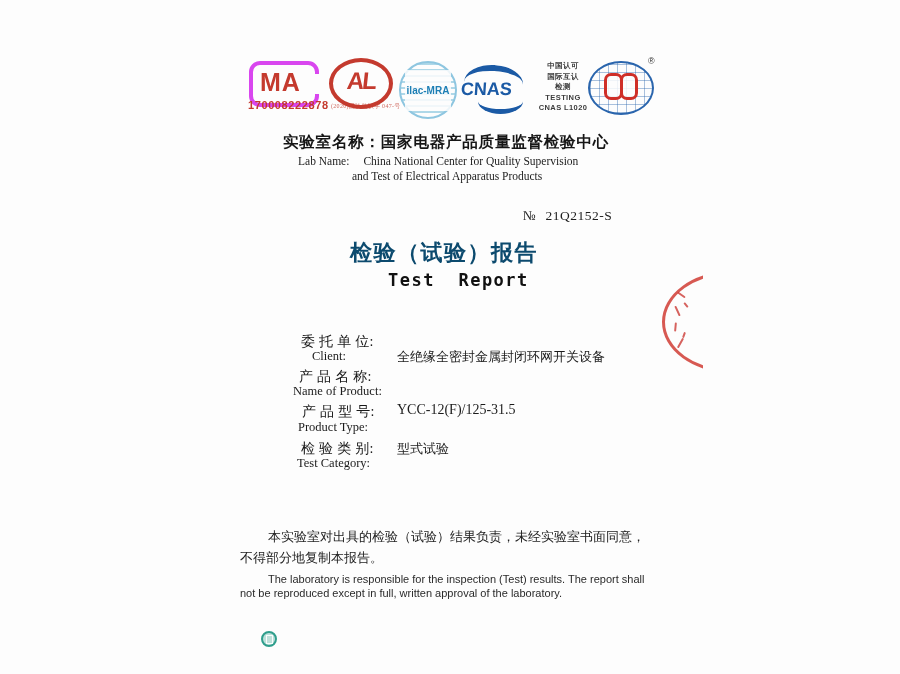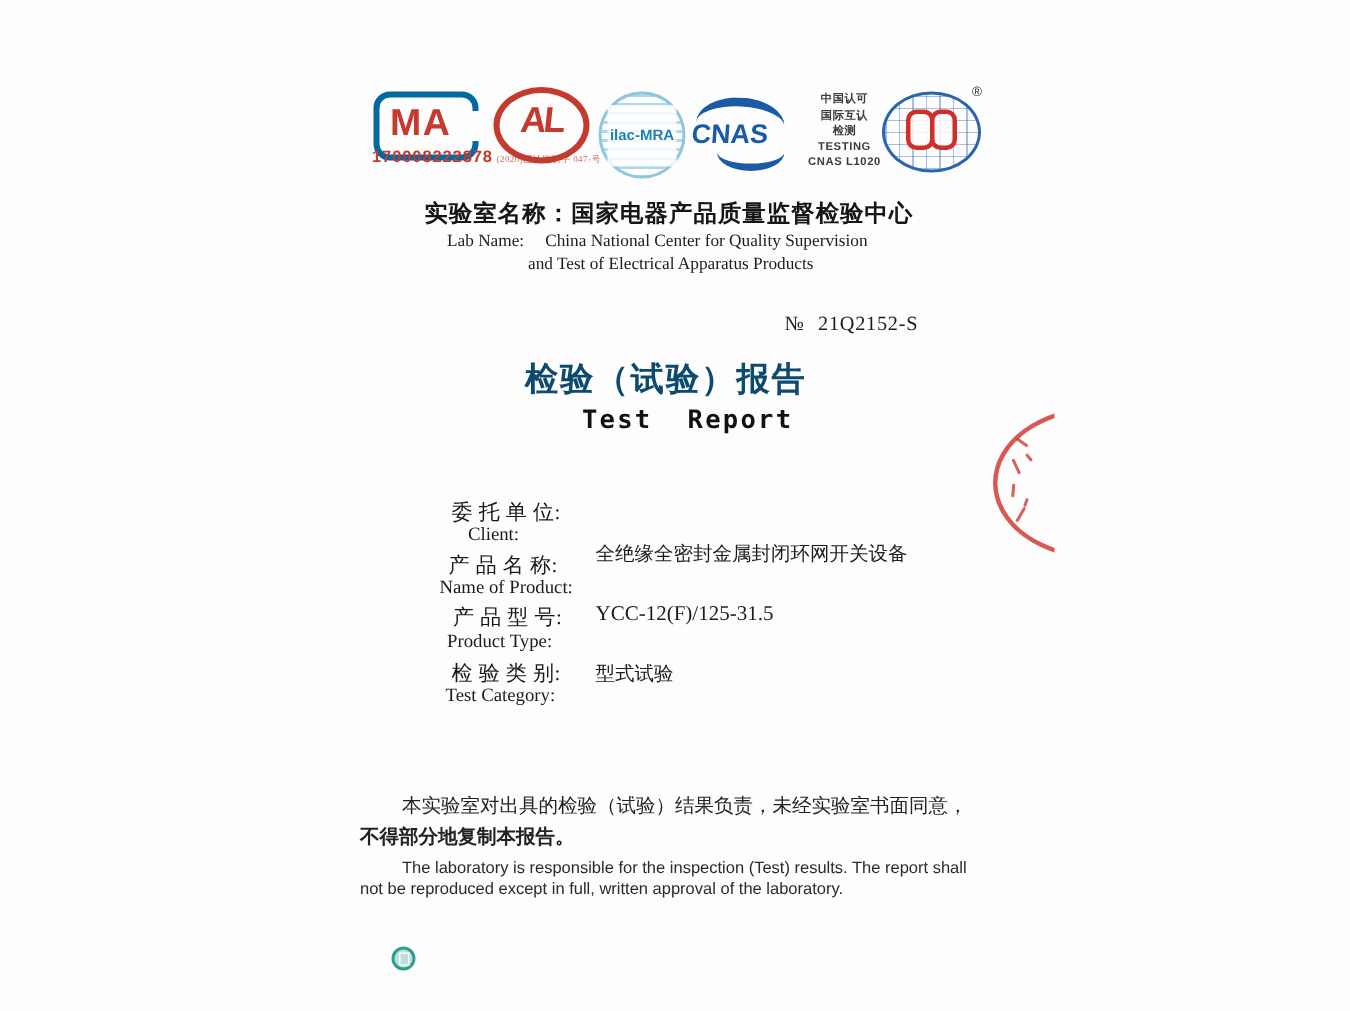--- a/index.html
+++ b/index.html
@@ -5,21 +5,21 @@
   html,body { margin:0; padding:0; background:#ffffff; }
   .canvas {
     position:relative; width:900px; height:674px;
     background:#fdfdfd; overflow:hidden;
     font-family:"Liberation Serif", serif; color:#1c1c1c;
   }
   .abs { position:absolute;text-align:center; }
 
   
   .cma-box { left:249px; top:61px; width:62px; height:38px;
-    border:4px solid #0369a1; border-radius:11px; }
+    border:4px solid #d946ef; border-radius:11px; }
   .cma-box .notch { position:absolute; right:-5px; top:9px; bottom:9px; width:7px; background:#fdfdfd; }
   .cma-letters { position:absolute; left:7px; top:3px; font-family:"Liberation Sans",sans-serif;
     font-weight:bold; font-size:25px; color:#c43a2e; letter-spacing:1px; }
   .cma-number { left:248px; top:99px; font-family:"Liberation Sans",sans-serif;
     font-weight:bold; font-size:11px; color:#c43a2e; letter-spacing:0.6px; }
   .cma-note { left:331px; top:102px; font-size:6px; color:#d06a60; letter-spacing:0.3px; }
 
   .cal-oval { left:329px; top:58px; width:56px; height:43px;
     border:4px solid #c43a2e; border-radius:50%; text-align:center; }
   .cal-letters { position:absolute; left:0; right:0; top:5px; font-family:"Liberation Sans",sans-serif;
@@ -161,31 +161,31 @@
     <div class="seal-mark sm3"></div>
     <div class="seal-mark sm4"></div>
     <div class="seal-mark sm5"></div>
     <div class="seal-mark sm6"></div>
   </div>
 
   <div class="abs f-label" style="left:301px; top:333px;">委 托 单 位:</div>
   <div class="abs f-en" style="left:312px; top:349px;">Client:</div>
 
   <div class="abs f-label" style="left:299px; top:368px;">产 品 名 称:</div>
-  <div class="abs f-value" style="left:397px; top:360px;">全绝缘全密封金属封闭环网开关设备</div>
+  <div class="abs f-value" style="left:397px; top:348px;">全绝缘全密封金属封闭环网开关设备</div>
   <div class="abs f-en" style="left:293px; top:384px;">Name of Product:</div>
 
   <div class="abs f-label" style="left:302px; top:403px;">产 品 型 号:</div>
   <div class="abs f-value latin-val" style="left:397px; top:402px;">YCC-12(F)/125-31.5</div>
   <div class="abs f-en" style="left:298px; top:420px;">Product Type:</div>
 
   <div class="abs f-label" style="left:301px; top:440px;">检 验 类 别:</div>
   <div class="abs f-value" style="left:397px; top:440px;">型式试验</div>
   <div class="abs f-en" style="left:297px; top:456px;">Test Category:</div>
 
   <div class="abs disc-zh" style="left:268px; top:528px;">本实验室对出具的检验（试验）结果负责，未经实验室书面同意，</div>
-  <div class="abs disc-zh" style="left:240px; top:549px;font-weight:bold;">不得部分地复制本报告。</div>
+  <div class="abs disc-zh" style="left:240px; top:549px;">不得部分地复制本报告。</div>
   <div class="abs disc-en" style="left:268px; top:573px;">The laboratory is responsible for the inspection (Test) results. The report shall</div>
   <div class="abs disc-en" style="left:240px; top:587px;">not be reproduced except in full, written approval of the laboratory.</div>
 
   <div class="abs mini-stamp"></div>
 
 </div>
 
 </body></html>

